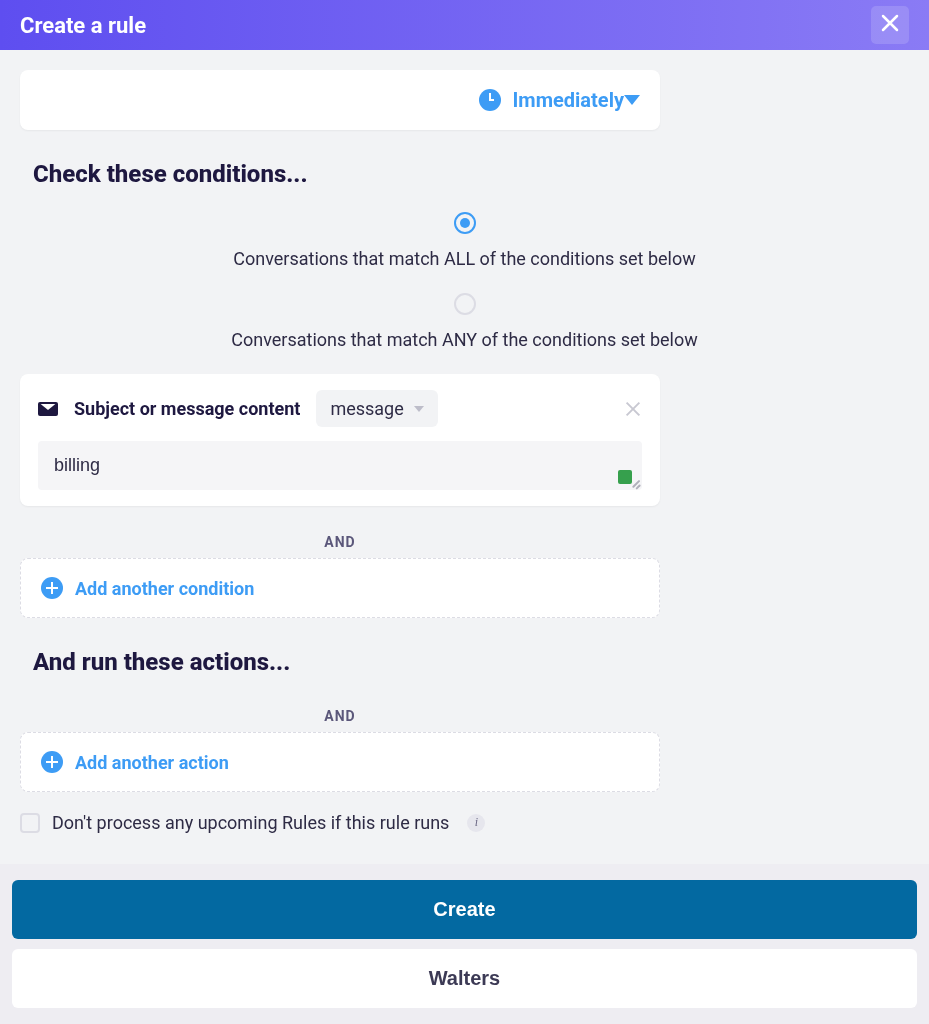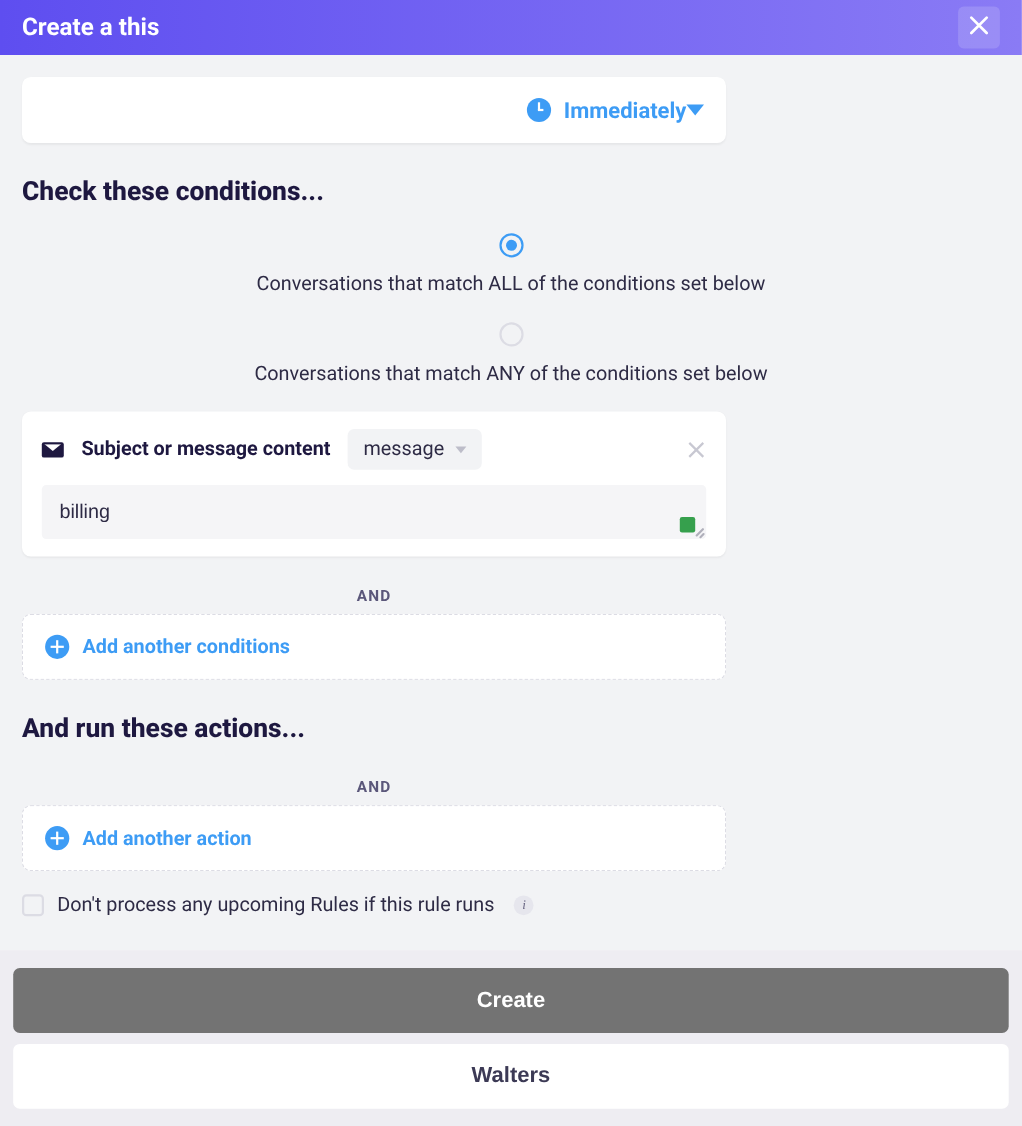--- a/index.html
+++ b/index.html
@@ -91,21 +91,21 @@
   .dropdown-arrow {
     width: 0; height: 0;
     border-left: 8px solid transparent;
     border-right: 8px solid transparent;
     border-top: 10px solid #3d9cf5;
   }
   .section-header {
     font-size: 24px;
     font-weight: 800;
     color: #1e1840;
-    margin: 30px 0 24px 0;
+    margin: 30px 0 24px 13px;
   }
   .radio-group {
     margin-bottom: 24px;
   }
   .radio-row {
     display: flex;
     align-items: center;
     gap: 14px;
     margin-bottom: 24px;
     cursor: pointer;
@@ -374,34 +374,34 @@
     padding: 18px;
     font-size: 20px;
     font-weight: 600;
     border-radius: 6px;
     border: none;
     cursor: pointer;
     margin-bottom: 10px;
     text-align: center;
   }
   .btn-primary {
-    background: #737373;
+    background: #0369a1;
     color: #fff;
   }
   .btn-secondary {
     background: #fff;
     color: #3c3a55;
     margin-bottom: 0;
   }
 </style>
 </head>
 <body>
 
 <div class="header">
-  <h1>Create a this</h1>
+  <h1>Create a rule</h1>
   <button class="close-btn">
     <span>
       <svg width="18" height="18" viewBox="0 0 18 18">
           <path d="M2 2 L16 16 M16 2 L2 16" stroke="#fff" stroke-width="2.5" stroke-linecap="round"></path>
         </svg>
     </span>
   </button>
 </div>
 
 <div class="content">
@@ -438,21 +438,21 @@
       <input class="value-input" value="billing" style="">
       <div class="green-dot"></div>
       <div class="resize-handle"></div>
     </div>
   </div>
 
   <div class="and-sep">AND</div>
 
   <div class="add-card">
     <div class="plus-icon"></div>
-    <div class="add-label">Add another conditions</div>
+    <div class="add-label">Add another condition</div>
   </div>
 
   <h2 class="section-header">And run these actions...</h2>
 
 
   <div class="and-sep">AND</div>
 
   <div class="add-card">
     <div class="plus-icon"></div>
     <div class="add-label">Add another action</div>

